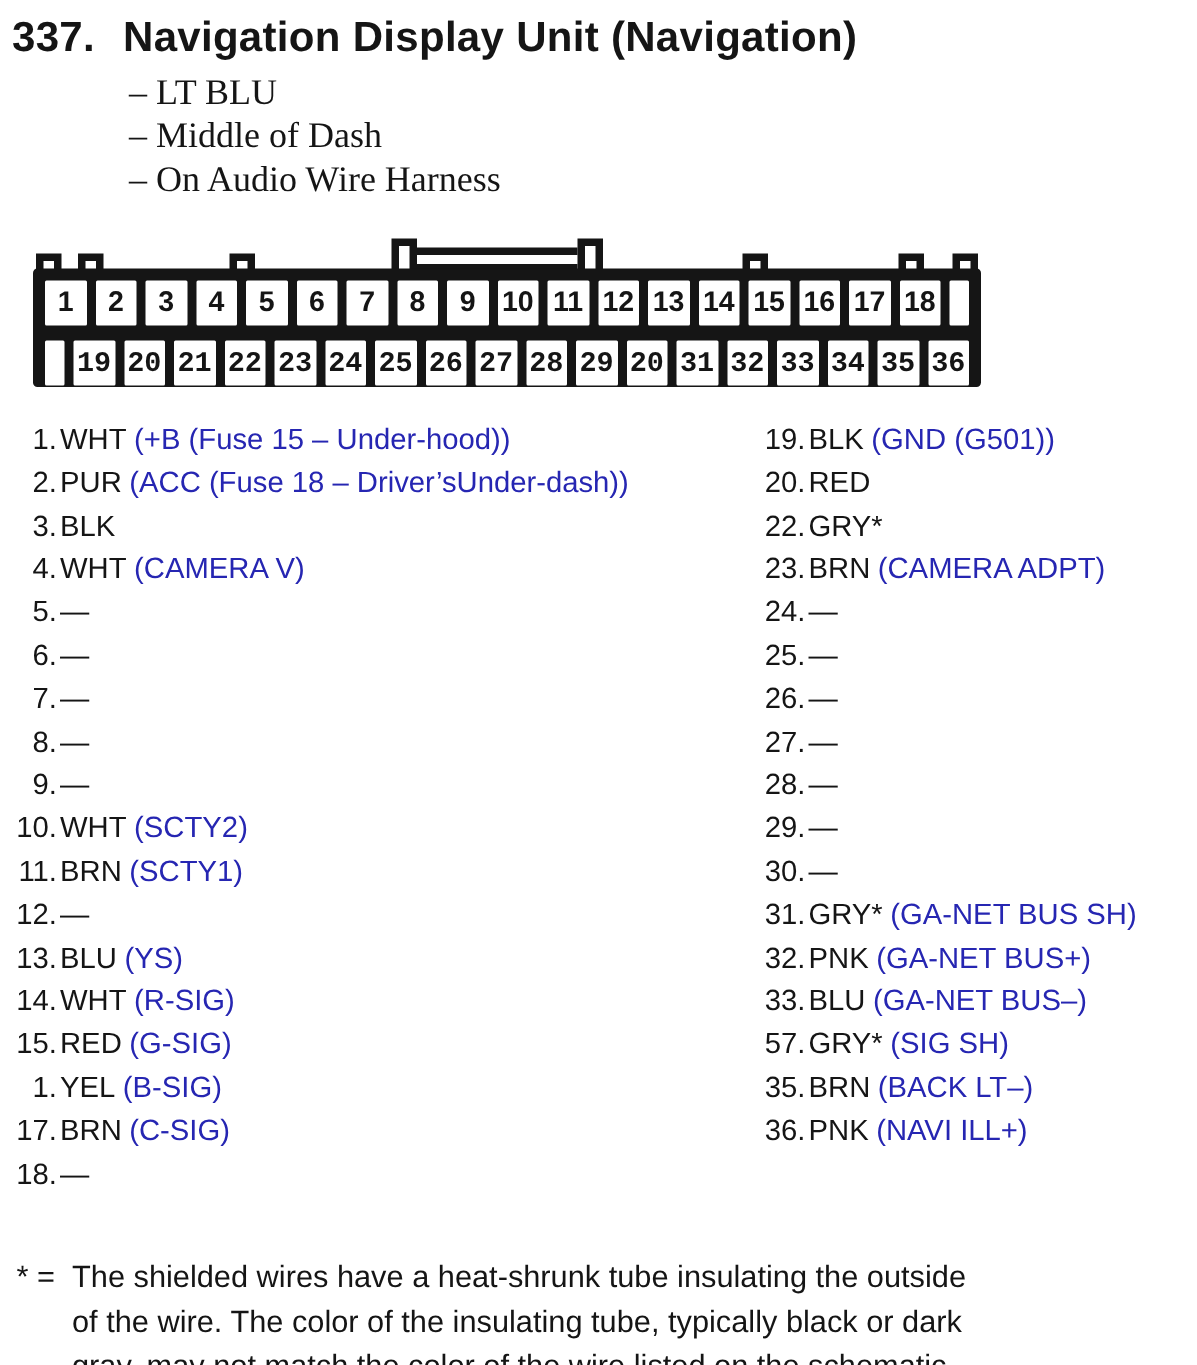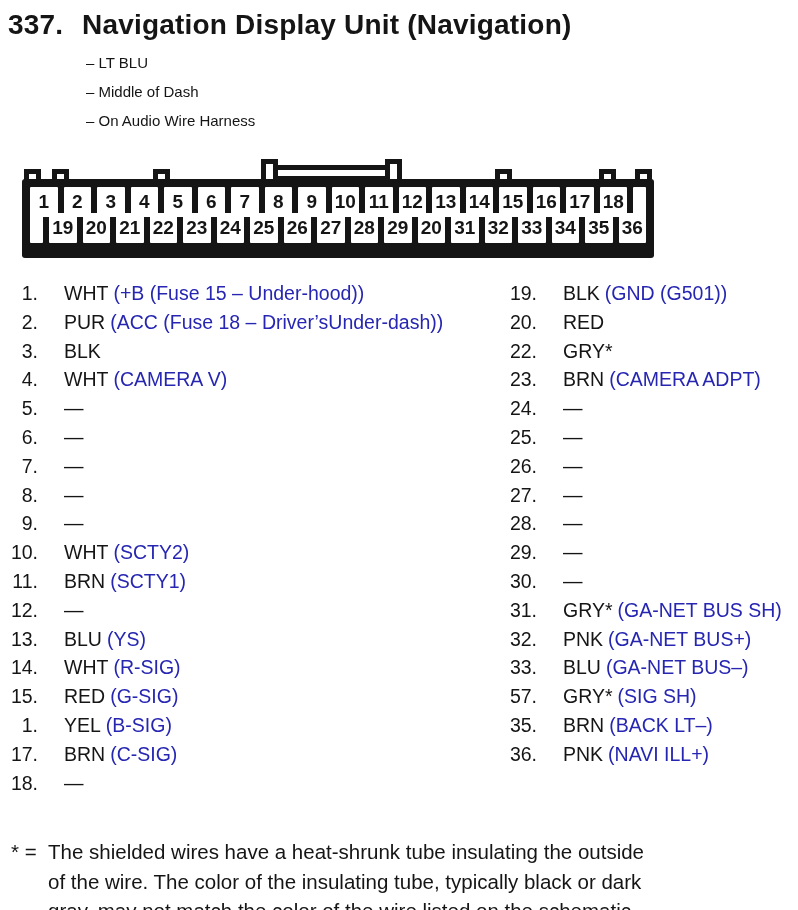--- a/index.html
+++ b/index.html
@@ -6,45 +6,45 @@
   body{
     width:798px;height:910px;background:#ffffff;
     font-family:"Liberation Sans", sans-serif;
     color:#151515;overflow:hidden;
   }
   .page{position:relative;width:798px;height:910px;}
 
   
   .header-row{display:flex;margin:9px 0 0 8px;font-size:28px;font-weight:bold;letter-spacing:.2px;}
   .header-num{width:74px;flex:0 0 74px;}
-  .bullets{margin:7px 0 0 86px;font-size:15px;line-height:29px;}
+  .bullets{margin:7px 0 0 86px;font-size:24px;line-height:29px;font-family:Liberation Serif, serif;}
 
   
   .connector{position:relative;margin:5px 0 0 22px;width:632px;height:118px;}
   .conn-body{position:absolute;left:0;bottom:0;width:632px;height:79px;background:#151515;border-radius:3px;}
   .row{position:absolute;left:8px;right:8px;height:30px;display:flex;gap:6px;}
   .row-top{top:8px;}
-  .row-bottom{top:34px;}
+  .row-bottom{top:48px;font-family:Liberation Mono, monospace;}
   .cell{flex:1 1 0;background:#fff;display:flex;align-items:center;justify-content:center;
         font-weight:bold;font-size:19px;border-radius:1px;}
   .cell-blank{flex:0 0 13px;background:#fff;border-radius:1px;}
   .tab{position:absolute;width:17px;height:18px;top:29px;background:#fff;border:5px solid #151515;box-sizing:border-box;}
   .post{position:absolute;width:17px;height:28px;top:19px;background:#fff;border:5px solid #151515;box-sizing:border-box;}
   .bridge-bar{position:absolute;left:247px;width:124px;height:16px;top:25px;background:#fff;
         border-top:5px solid #151515;border-bottom:5px solid #151515;box-sizing:border-box;}
 
   
   .pins{display:flex;margin:21px 0 0 10px;font-size:19.5px;}
   .pin-col{display:flex;flex-direction:column;}
   .pin-col.left{width:473px;flex:0 0 473px;}
   .pin-row{display:flex;height:28.8px;line-height:28.8px;white-space:nowrap;}
   .pin-num{text-align:right;flex:0 0 auto;}
   .pin-col.left .pin-num{width:28px;}
   .pin-col.right .pin-num{width:54px;}
-  .pin-color{margin-left:26px;}
+  .pin-color{margin-left:2px;}
   .pin-signal{margin-left:5px;color:var(--blue,#2626b2);}
 
   
   .footnote{display:flex;margin:40px 0 0 11px;font-size:20.5px;line-height:29.5px;}
   .fn-marker{flex:0 0 37px;}
 </style>
 </head>
 <body>
 
 <div class="page">

